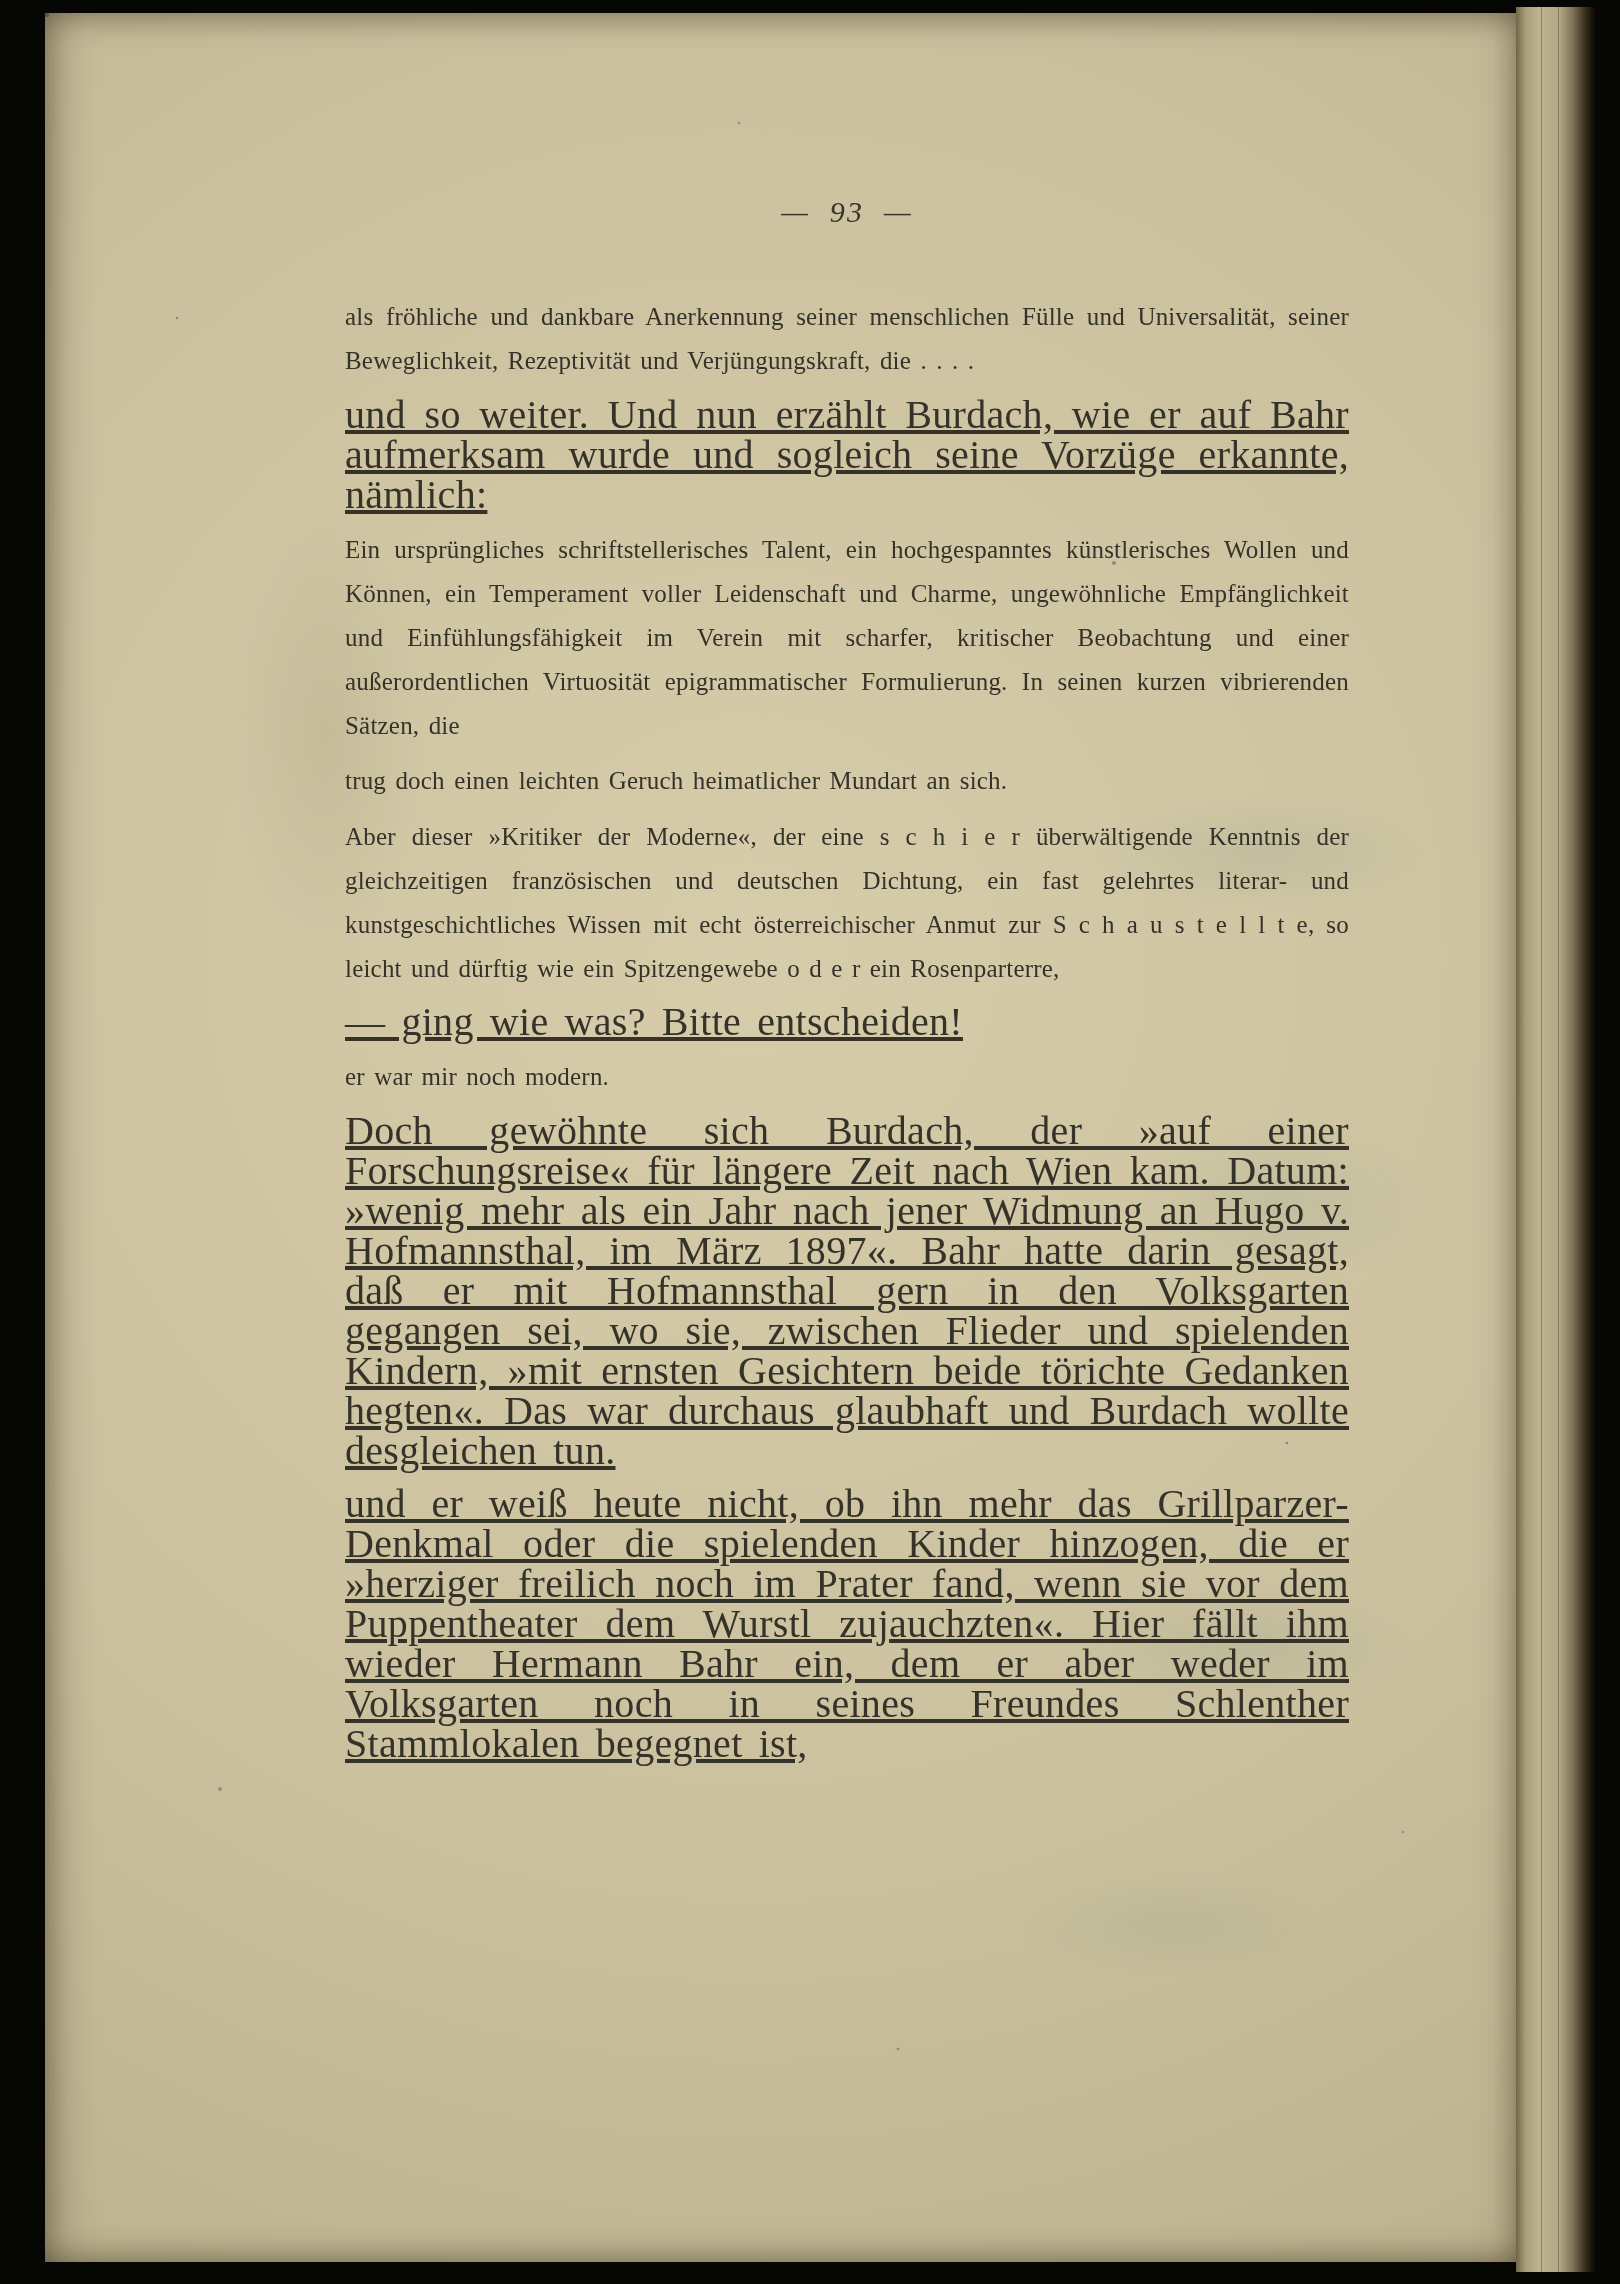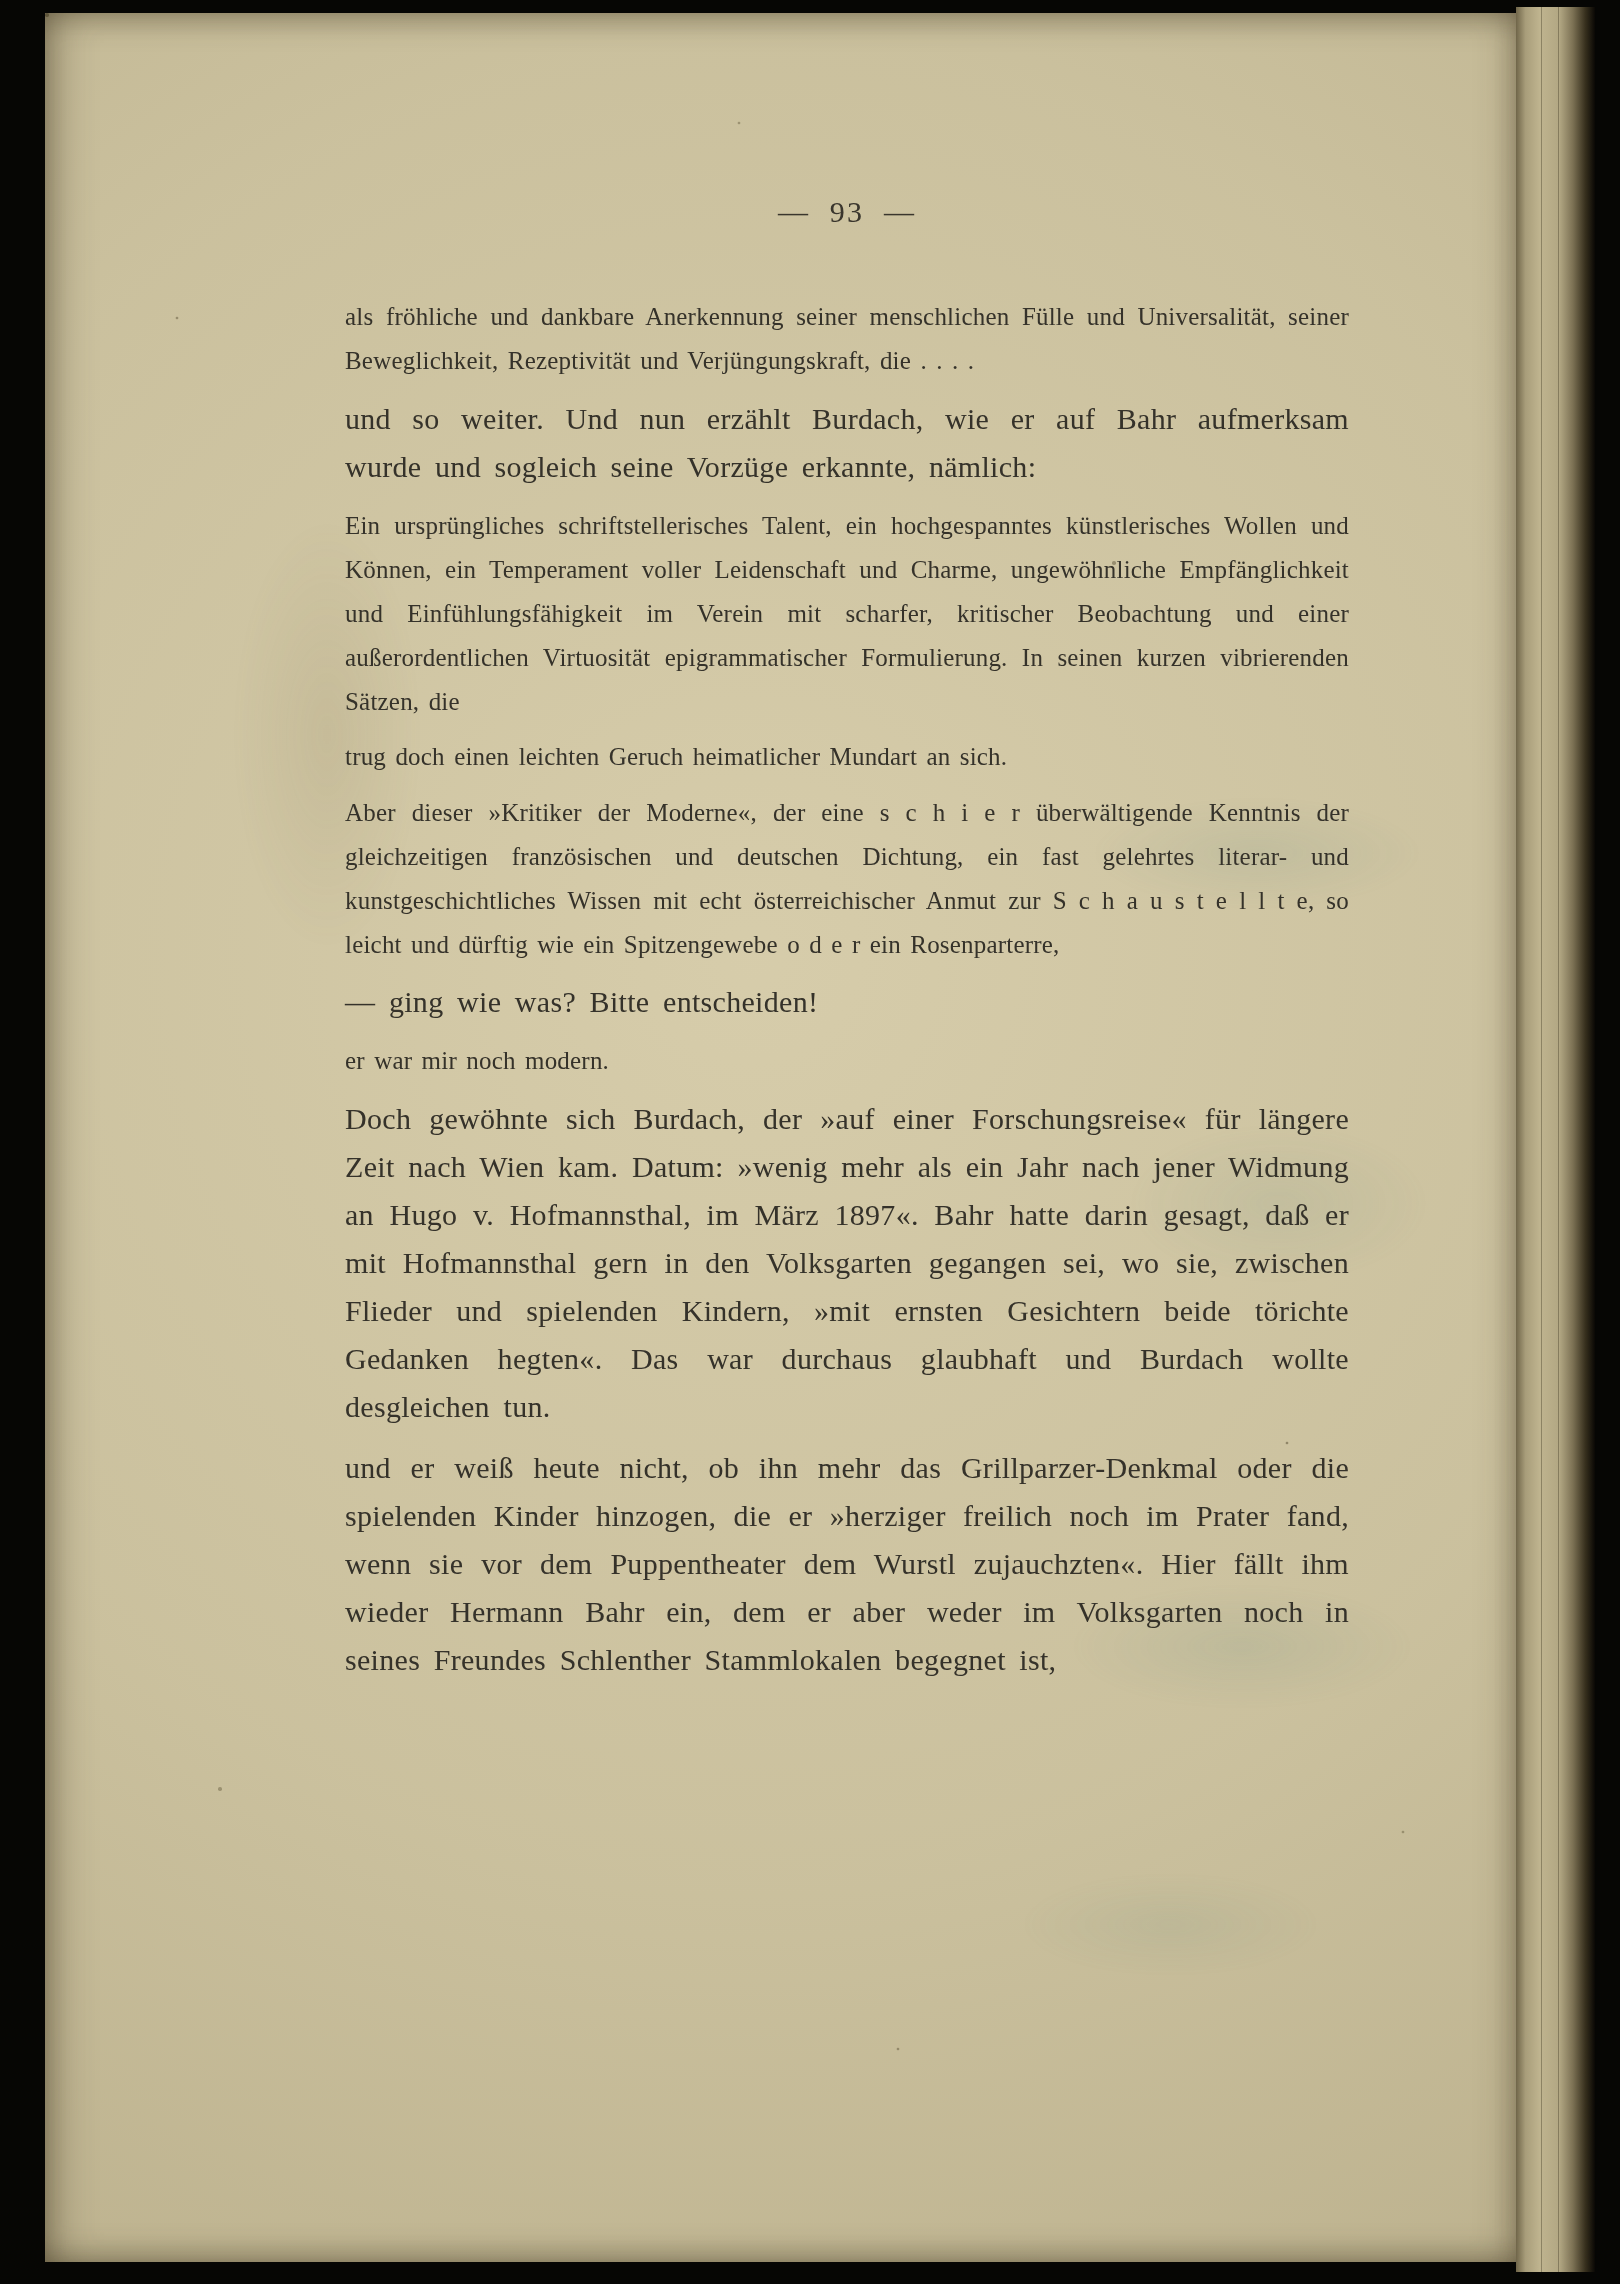--- a/index.html
+++ b/index.html
@@ -98,35 +98,37 @@
     width: 1004px;
     color: #35322a;
   }
   .page-number {
     text-align: center;
     font-size: 30px;
     letter-spacing: 2.2px;
     word-spacing: 10px;
     margin: 0 0 66px 0;
     color: #3a362d;
+    font-style: italic;
   }
   p { margin: 0; text-align: justify; }
   p.small {
     font-size: 25px;
     line-height: 44px;
     word-spacing: 2.9px;
     letter-spacing: 0.2px;
     margin-bottom: 11.5px;
   }
   p.main {
-    font-size: 30px;
-    line-height: 48px;
+    font-size: 40px;
+    line-height: 40px;
     word-spacing: 5.8px;
     letter-spacing: 0.3px;
     margin-bottom: 13px;
+    text-decoration: underline;
   }
 </style>
 </head>
 <body>
 
 <div class="paper">
   <div class="smudge s1"></div>
   <div class="smudge s2"></div>
   <div class="smudge s3"></div>
   <div class="smudge s4"></div>

